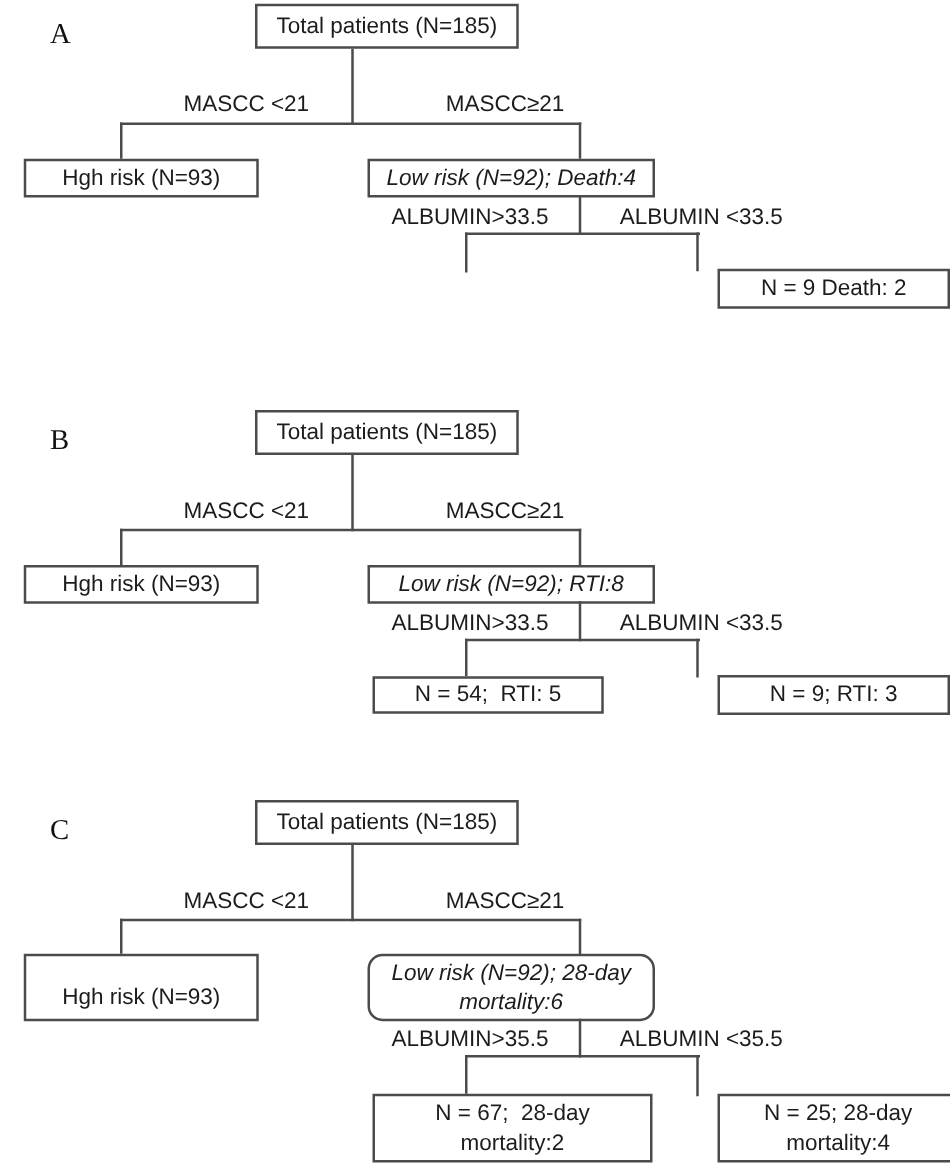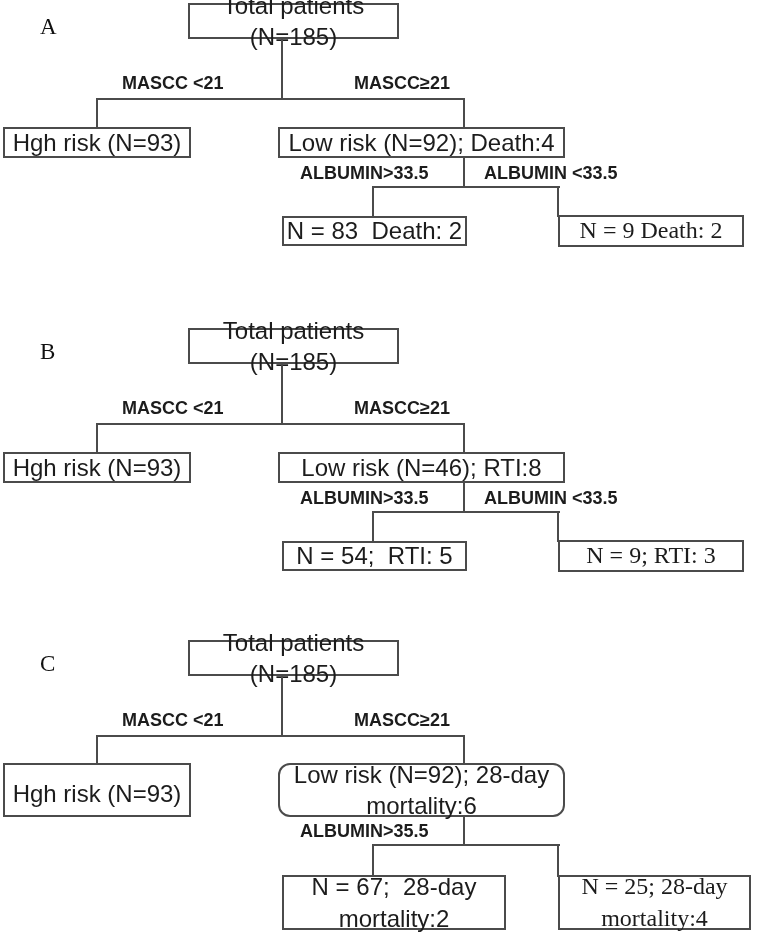--- a/index.html
+++ b/index.html
@@ -27,36 +27,36 @@
 
   .node {
     position: absolute;
     box-sizing: border-box;
     border: 2px solid #4b4b4b;
     background: #ffffff;
     display: flex;
     align-items: center;
     justify-content: center;
     text-align: center;
-    font-size: 24px;
+    font-size: 18px;
     line-height: 1.3;
     white-space: pre-wrap;
+    margin-left: 16px;
   }
   .node-root      { left: 188px; top: 3px;   width: 211px; height: 36px; }
   .node-left      { left: 3px;   top: 127px; width: 188px; height: 31px; }
-  .node-right     { left: 278px; top: 127px; width: 287px; height: 31px; }
+  .node-right     { left: 278px; top: 127px; width: 230px; height: 31px; font-style: italic; }
   .node-leaf-left { left: 282px; top: 216px; width: 185px; height: 30px; }
-  .node-leaf-right{ left: 558px; top: 215px; width: 186px; height: 32px; font-family: Liberation Serif, serif; }
+  .node-leaf-right{ left: 558px; top: 215px; width: 186px; height: 32px; }
 
   .lbl {
     position: absolute;
     font-size: 18px;
-    text-align: left;
+    text-align: center;
     white-space: nowrap;
-    font-weight: bold;
   }
   .lbl-branch-left  { left: 122px; top: 73px;  width: 150px; }
   .lbl-branch-right { left: 318px; top: 73px;  width: 100px; margin-left: 36px; }
   .lbl-sub-left     { left: 300px; top: 163px; width: 152px; }
   .lbl-sub-right    { left: 484px; top: 163px; width: 154px; }
 
   .vline, .hline { position: absolute; background: #4b4b4b; }
   .l-root-drop      { left: 281px; top: 39px;  width: 2px;   height: 61px; }
   .l-branch         { left: 96px;  top: 98px;  width: 369px; height: 2px; }
   .l-left-drop      { left: 96px;  top: 98px;  width: 2px;   height: 31px; }
@@ -93,35 +93,34 @@
     <div class="vline l-left-drop"></div>
     <div class="vline l-right-drop"></div>
     <div class="node node-left">Hgh risk (N=93)</div>
     <div class="node node-right">Low risk (N=92); Death:4</div>
     <div class="vline l-mid-drop"></div>
     <div class="lbl lbl-sub-left">ALBUMIN&gt;33.5</div>
     <div class="lbl lbl-sub-right">ALBUMIN &lt;33.5</div>
     <div class="hline l-sub"></div>
     <div class="vline l-subleft-drop"></div>
     <div class="vline l-subright-drop"></div>
-    <div class="node node-leaf-left">N = 83  Death: 2</div>
     <div class="node node-leaf-right">N = 9 Death: 2</div>
   </div>
 
   <div class="panel panel-b">
     <span class="letter">B</span>
     <div class="node node-root">Total patients (N=185)</div>
     <div class="vline l-root-drop"></div>
     <div class="hline l-branch"></div>
     <div class="lbl lbl-branch-left">MASCC &lt;21</div>
     <div class="lbl lbl-branch-right">MASCC≥21</div>
     <div class="vline l-left-drop"></div>
     <div class="vline l-right-drop"></div>
     <div class="node node-left">Hgh risk (N=93)</div>
-    <div class="node node-right">Low risk (N=46); RTI:8</div>
+    <div class="node node-right">Low risk (N=92); RTI:8</div>
     <div class="vline l-mid-drop"></div>
     <div class="lbl lbl-sub-left">ALBUMIN&gt;33.5</div>
     <div class="lbl lbl-sub-right">ALBUMIN &lt;33.5</div>
     <div class="hline l-sub"></div>
     <div class="vline l-subleft-drop"></div>
     <div class="vline l-subright-drop"></div>
     <div class="node node-leaf-left">N = 54;  RTI: 5</div>
     <div class="node node-leaf-right">N = 9; RTI: 3</div>
   </div>
 
@@ -132,20 +131,21 @@
     <div class="hline l-branch"></div>
     <div class="lbl lbl-branch-left">MASCC &lt;21</div>
     <div class="lbl lbl-branch-right">MASCC≥21</div>
     <div class="vline l-left-drop"></div>
     <div class="vline l-right-drop"></div>
     <div class="node node-left">Hgh risk (N=93)</div>
     <div class="node node-right">Low risk (N=92); 28-day
 mortality:6</div>
     <div class="vline l-mid-drop"></div>
     <div class="lbl lbl-sub-left">ALBUMIN&gt;35.5</div>
+    <div class="lbl lbl-sub-right">ALBUMIN &lt;35.5</div>
     <div class="hline l-sub"></div>
     <div class="vline l-subleft-drop"></div>
     <div class="vline l-subright-drop"></div>
     <div class="node node-leaf-left">N = 67;  28-day
 mortality:2</div>
     <div class="node node-leaf-right">N = 25; 28-day
 mortality:4</div>
   </div>
 
 </div>

